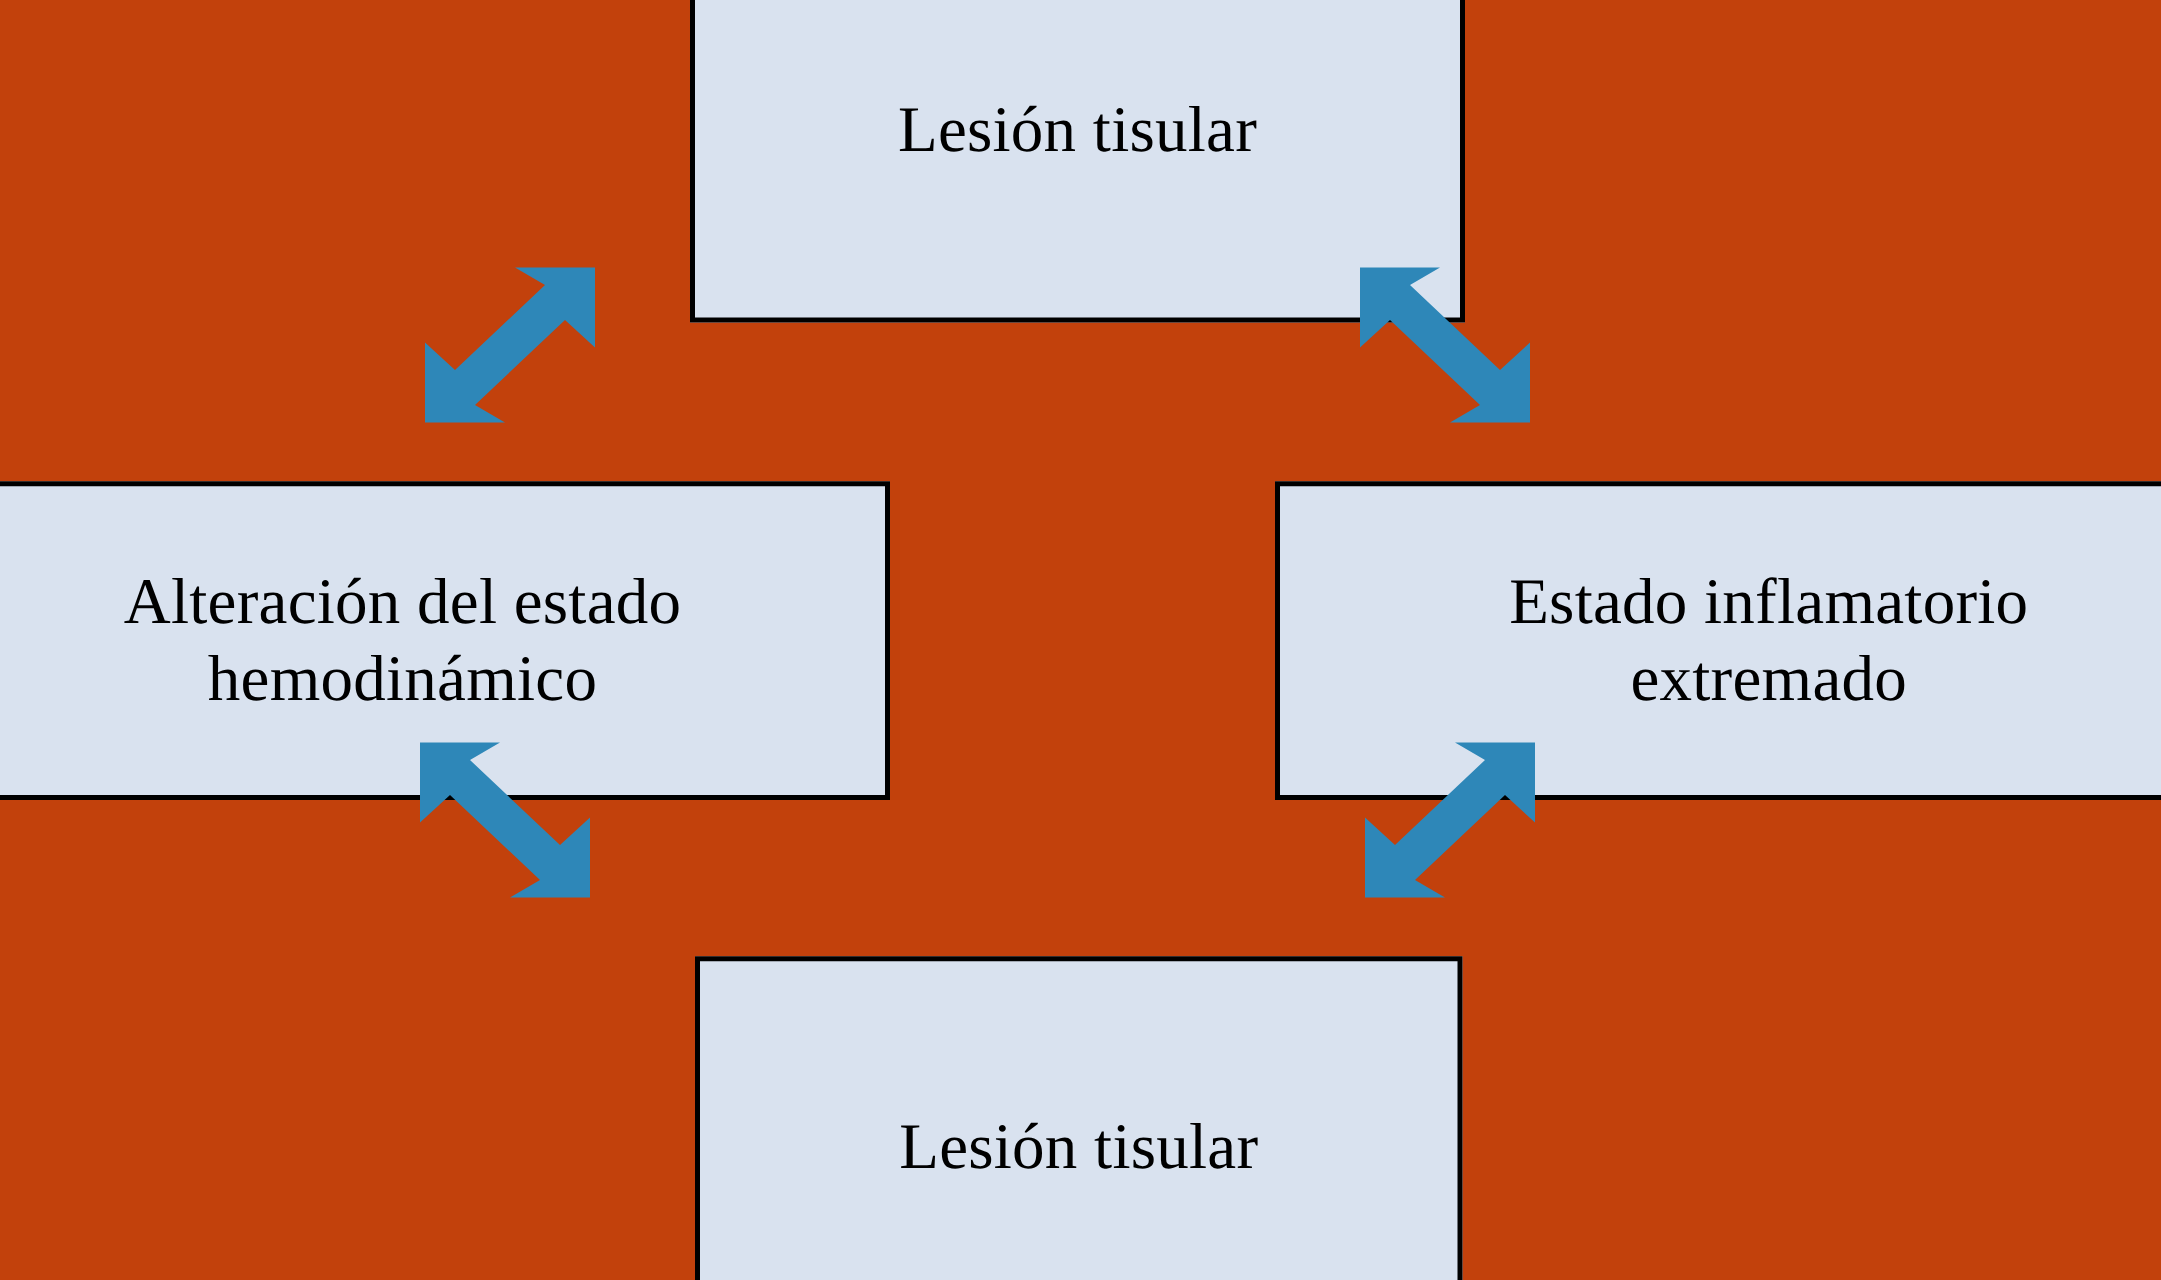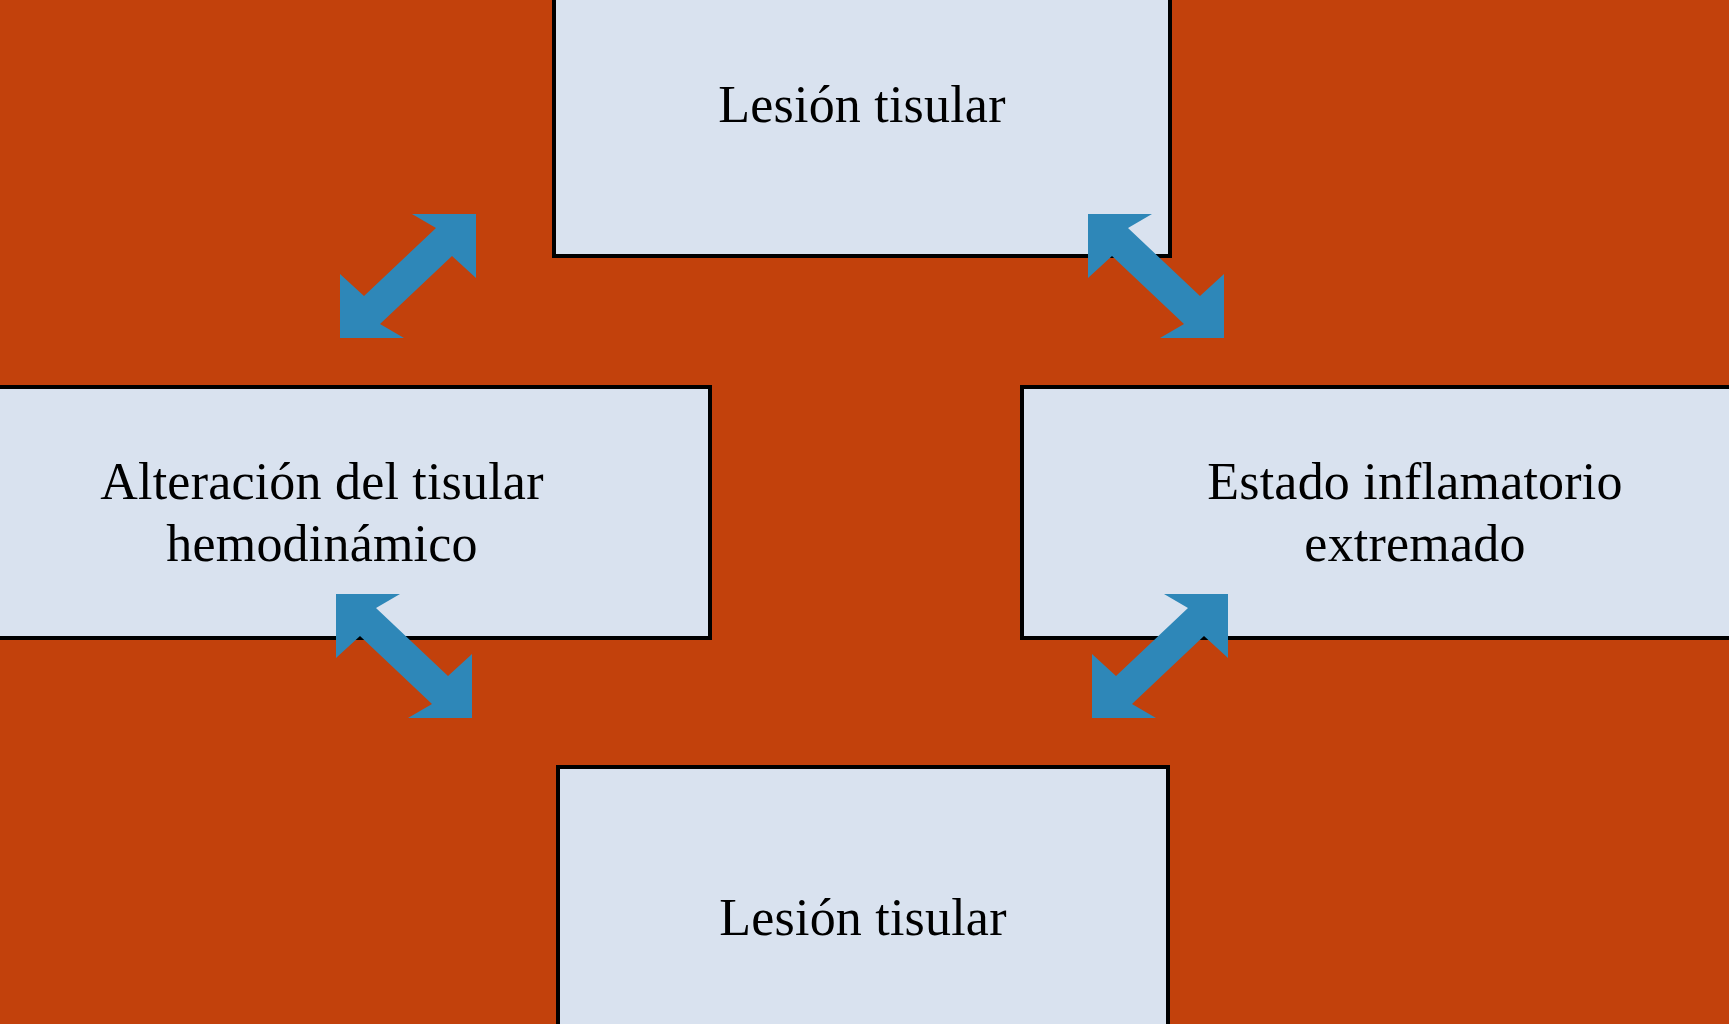--- a/index.html
+++ b/index.html
@@ -82,21 +82,21 @@
 </head>
 <body>
 
 <div id="canvas">
 
   <div class="node" id="node-top">
     <span class="node-label">Lesión tisular</span>
   </div>
 
   <div class="node" id="node-left">
-    <span class="node-label">Alteración del tisular
+    <span class="node-label">Alteración del estado
 hemodinámico</span>
   </div>
 
   <div class="node" id="node-right">
     <span class="node-label">Estado inflamatorio
 extremado</span>
   </div>
 
   <div class="node" id="node-bottom">
     <span class="node-label">Lesión tisular</span>

